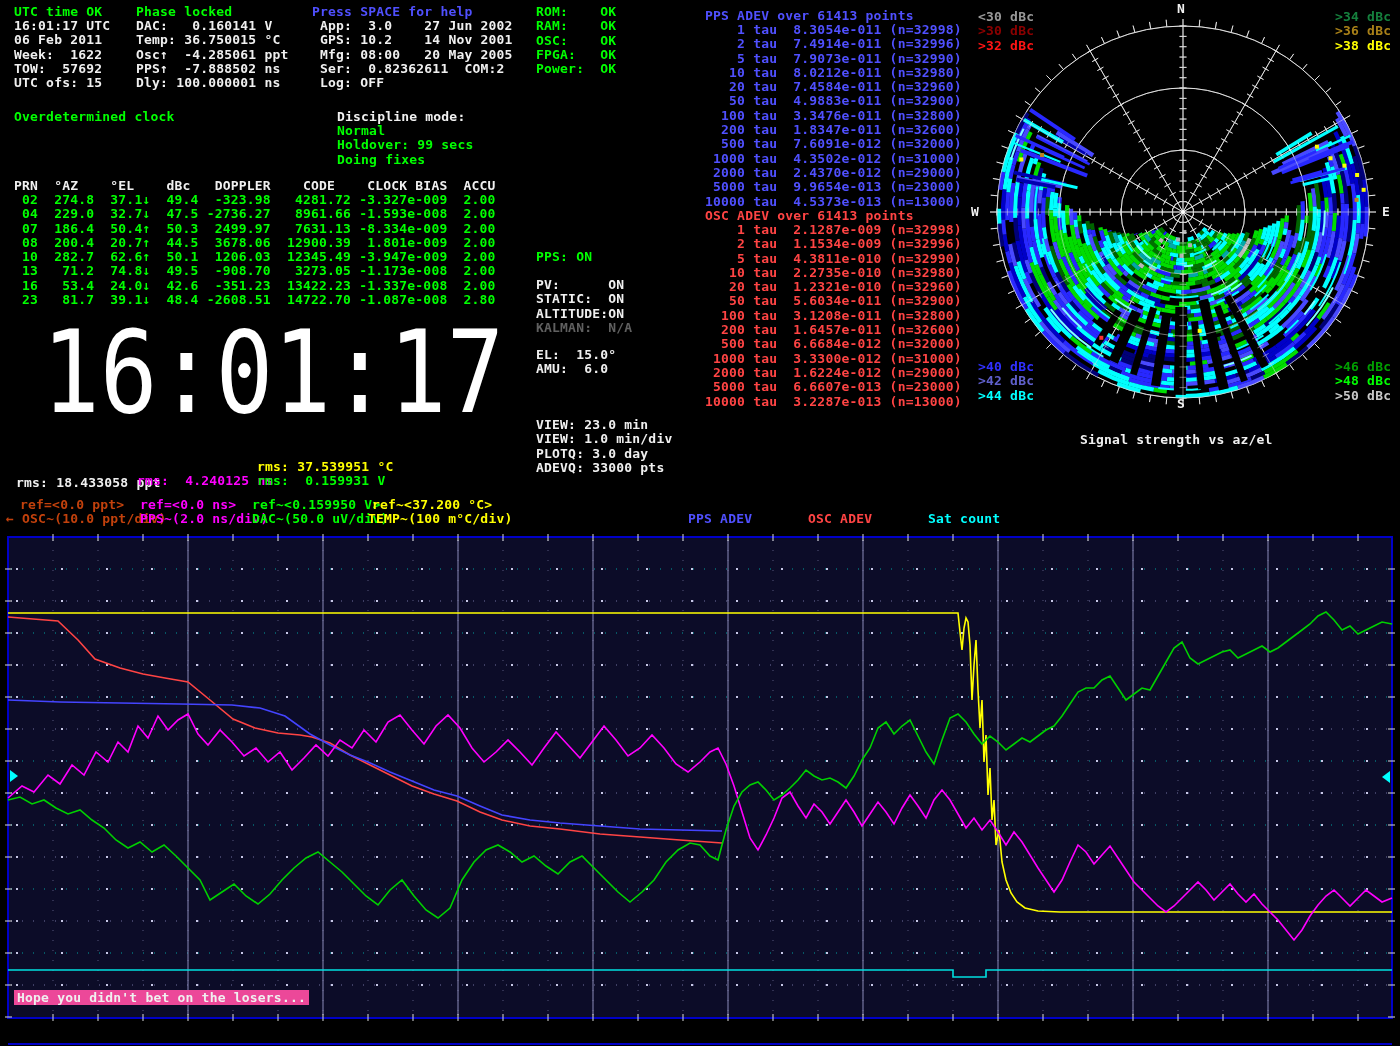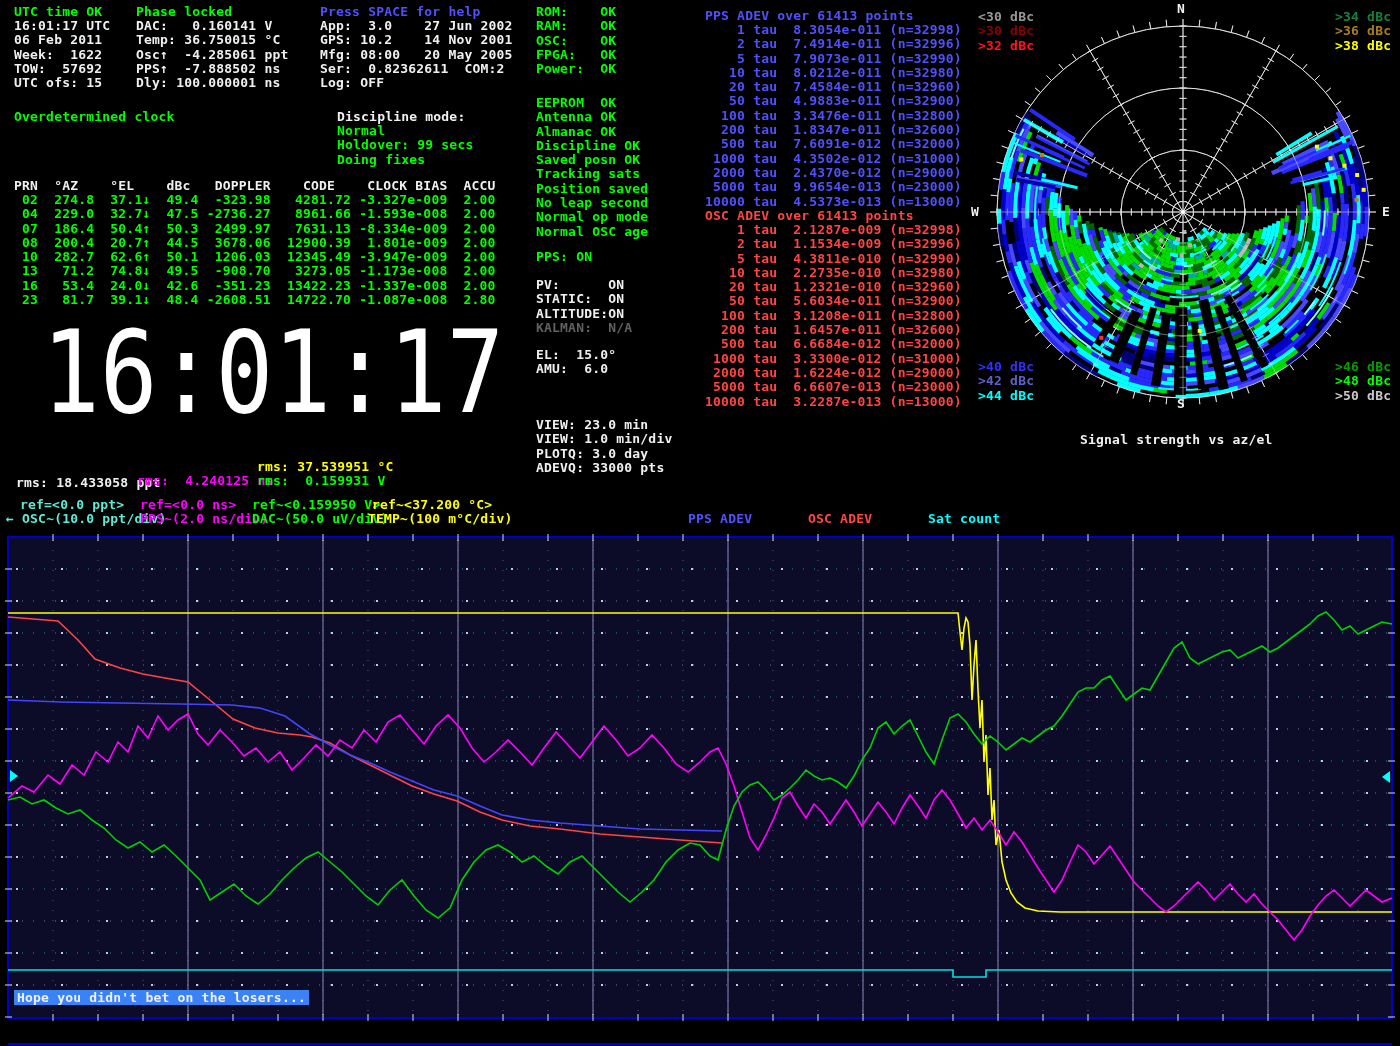--- a/index.html
+++ b/index.html
@@ -1,24 +1,24 @@
 <!DOCTYPE html>
 <html><head>
 <meta charset="utf-8">
 <style>
   html,body{margin:0;padding:0;background:#000;}
   .screen{position:relative;width:1400px;height:1046px;background:#000;overflow:hidden;
           font-family:"DejaVu Sans Mono",monospace;}
   .t{position:absolute;font:700 13px/14.3px "DejaVu Sans Mono",monospace;
      letter-spacing:.2px;white-space:pre;z-index:3;}
   .cw{color:#f0f0f0}.cg{color:#00ff00}.cb{color:#5050ff}.cr{color:#ff4444}
-  .cm{color:#ff00ff}.cy{color:#ffff00}.cc{color:#00ffff}.cgy{color:#5eead4}
+  .cm{color:#ff00ff}.cy{color:#ffff00}.cc{color:#00ffff}.cgy{color:#c2410c}
   .clock{position:absolute;left:42px;top:316px;font:400 96px/96px "DejaVu Sans Mono",monospace;
          color:#fff;letter-spacing:0;transform:scaleY(1.18);transform-origin:top left;z-index:3;}
-  .msg{background:#3b82f6;padding:0 3px;}
+  .msg{background:#ec4899;padding:0 3px;}
   svg{position:absolute;left:0;top:0;z-index:1;}
 </style>
 </head>
 <body>
 
 <div class="screen">
 
   <svg id="chart-svg" width="1400" height="1046" viewBox="0 0 1400 1046">
       <g>
         <rect x="8" y="537" width="1384" height="481" fill="#0c0c28"></rect>
@@ -1670,42 +1670,32 @@
 TOW:  57692
 UTC ofs: 15</div>
 
   <div class="t cg" style="left:136px;top:5px">Phase locked</div>
   <div class="t cw" style="left:136px;top:19px">DAC:   0.160141 V
 Temp: 36.750015 °C
 Osc↑  -4.285061 ppt
 PPS↑  -7.888502 ns
 Dly: 100.000001 ns</div>
 
-  <div class="t cb" style="left:320px;top:5px">Press SPACE for help</div>
+  <div class="t cb" style="left:312px;top:5px">Press SPACE for help</div>
   <div class="t cw" style="left:320px;top:19px">App:  3.0    27 Jun 2002
 GPS: 10.2    14 Nov 2001
 Mfg: 08:00   20 May 2005
 Ser:  0.82362611  COM:2
 Log: OFF</div>
 
   <div class="t cg" style="left:536px;top:5px">ROM:    OK
 RAM:    OK
 OSC:    OK
 FPGA:   OK
 Power:  OK</div>
-  <div class="t cg" style="left:536px;top:96px">EEPROM  OK
-Antenna OK
-Almanac OK
-Discipline OK
-Saved posn OK
-Tracking sats
-Position saved
-No leap second
-Normal op mode
-Normal OSC age</div>
   <div class="t cg" style="left:536px;top:250px">PPS: ON</div>
   <div class="t" style="left:536px;top:278px"><div style="color: rgb(240, 240, 240);">PV:      ON</div><div style="color: rgb(240, 240, 240);">STATIC:  ON</div><div style="color: rgb(240, 240, 240);">ALTITUDE:ON</div><div style="color: rgb(96, 96, 96);">KALMAN:  N/A</div></div>
   <div class="t cw" style="left:536px;top:348px">EL:  15.0°</div>
   <div class="t cw" style="left:536px;top:362px">AMU:  6.0</div>
   <div class="t cw" style="left:536px;top:418px">VIEW: 23.0 min
 VIEW: 1.0 min/div
 PLOTQ: 3.0 day
 ADEVQ: 33000 pts</div>
 
   <div class="t cg" style="left:14px;top:110px">Overdetermined clock</div>

